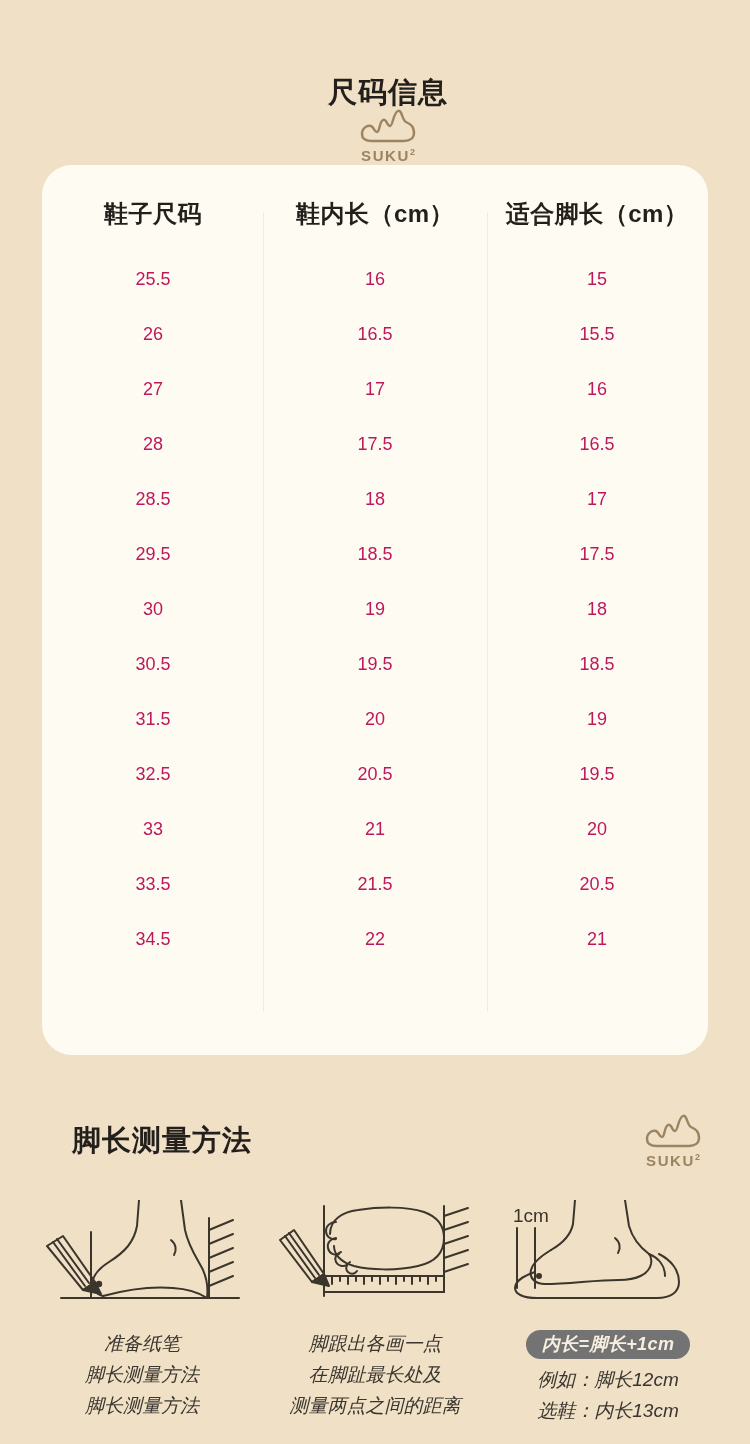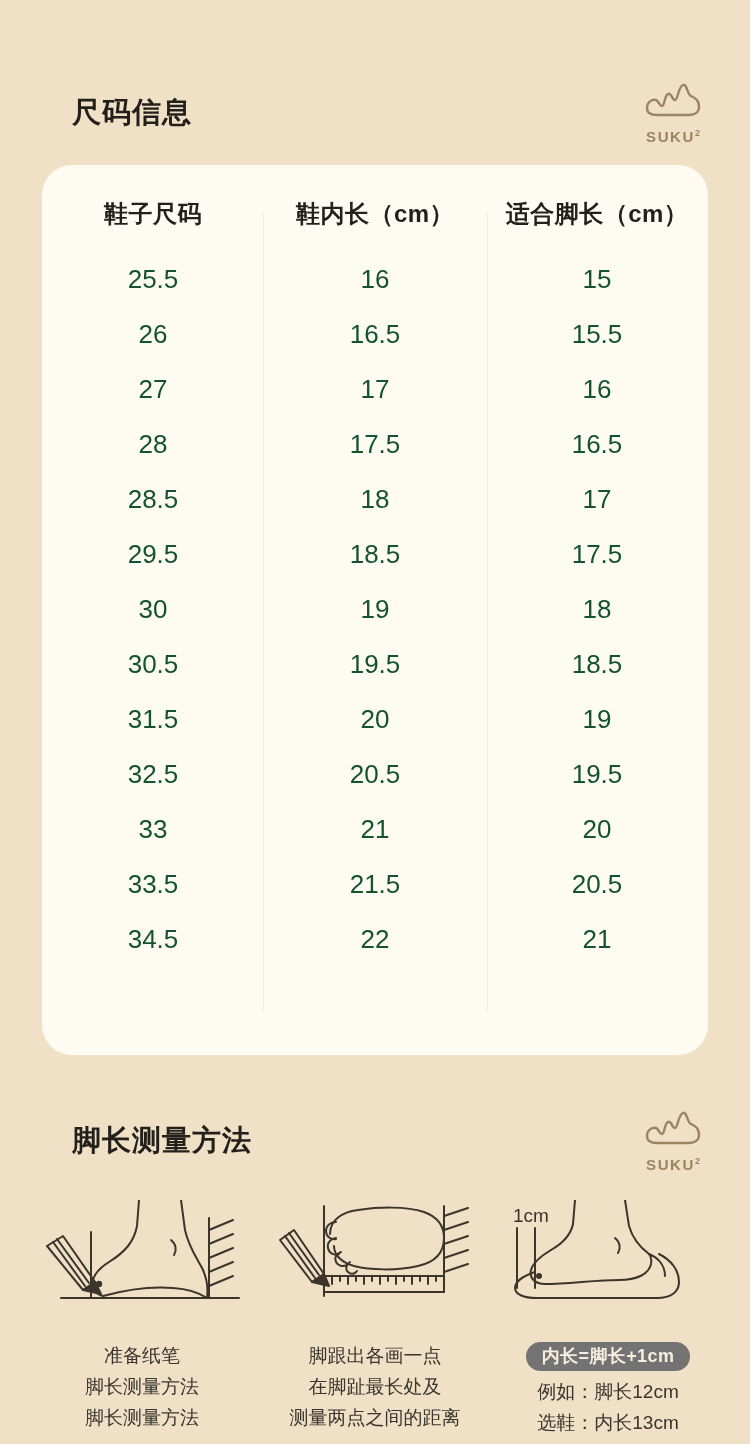--- a/index.html
+++ b/index.html
@@ -18,21 +18,21 @@
     position:absolute;left:0;width:750px;
     display:flex;align-items:center;justify-content:space-between;
     padding:0 46px 0 72px;box-sizing:border-box;
   }
   .sec-title{
     font-size:29px;font-weight:bold;letter-spacing:1px;
     color:#231f1b;line-height:1;white-space:nowrap;
   }
 
   
-  .logo{display:flex;flex-direction:column;align-items:center;gap:10px;text-align:right;}
+  .logo{display:flex;flex-direction:column;align-items:center;gap:3px;text-align:right;}
   .logo svg{display:block;}
   .logo-word{
     font-size:15px;font-weight:bold;letter-spacing:1.6px;
     color:#9d8461;line-height:1;
   }
   .logo-word sup{font-size:9px;vertical-align:super;letter-spacing:0;}
 
   
   .card{
     position:absolute;left:42px;top:165px;
@@ -47,54 +47,54 @@
   }
   .divider.d1{left:221px;}
   .divider.d2{left:445px;}
 
   .row{
     display:flex;width:100%;height:55px;align-items:center;
   }
   .row.head{height:86px;padding-top:12px;box-sizing:border-box;}
   .cell{
     flex:0 0 222px;text-align:center;
-    font-size:26px;color:#14532d;line-height:1;
+    font-size:18px;color:#be185d;line-height:1;
   }
   .row.head .cell{
     font-size:24px;font-weight:bold;color:#231f1b;letter-spacing:.5px;
   }
 
   
   .measure{position:absolute;left:0;top:1200px;width:750px;}
   .cols{
     display:flex;width:750px;box-sizing:border-box;
     padding:0 28px;justify-content:space-between;
   }
   .col{width:228px;display:flex;flex-direction:column;align-items:center;}
   .art{height:112px;display:flex;align-items:center;justify-content:center;}
   .art svg{display:block;}
   .cap{
-    margin-top:28px;text-align:center;
-    font-size:19px;line-height:31px;color:#3a352e;
+    margin-top:16px;text-align:center;
+    font-size:19px;line-height:31px;color:#3a352e;font-style:italic;
   }
   .badge{
     display:inline-block;background:#737373;color:#f6efe0;
     font-size:18px;font-weight:bold;letter-spacing:.4px;
     padding:5px 16px 6px;border-radius:16px;line-height:1;
     white-space:nowrap;
   }
   .cap.right{text-align:center;}
   .cap.right .line{white-space:nowrap;}
 </style>
 </head>
 <body>
 
 <div class="page">
 
-  <div class="sec-head" style="top:84px;height:56px;">
+  <div class="sec-head" style="top:78px;height:56px;flex-direction:column;">
     <div class="sec-title">尺码信息</div>
     <div class="logo">
       <span>
         <svg width="62" height="38" viewBox="0 0 62 38" fill="none">
           <path d="M5 27 C5 21 10 18 14 19 C17 20 17 25 20 25 C23 25 22 15 26 13 C29.5 11.3 30 19 33 19 C36 19 36 6 41 4 C45 2.4 45 13 49 15 C53.5 17.2 57 19 57 26 C57 31 53 34 47 34 L15 34 C9 34 5 32 5 27 Z" stroke="#9d8461" stroke-width="2.4" stroke-linejoin="round" stroke-linecap="round"></path>
         </svg>
       </span>
       <span class="logo-word">SUKU<sup>2</sup></span>
     </div>
   </div>

